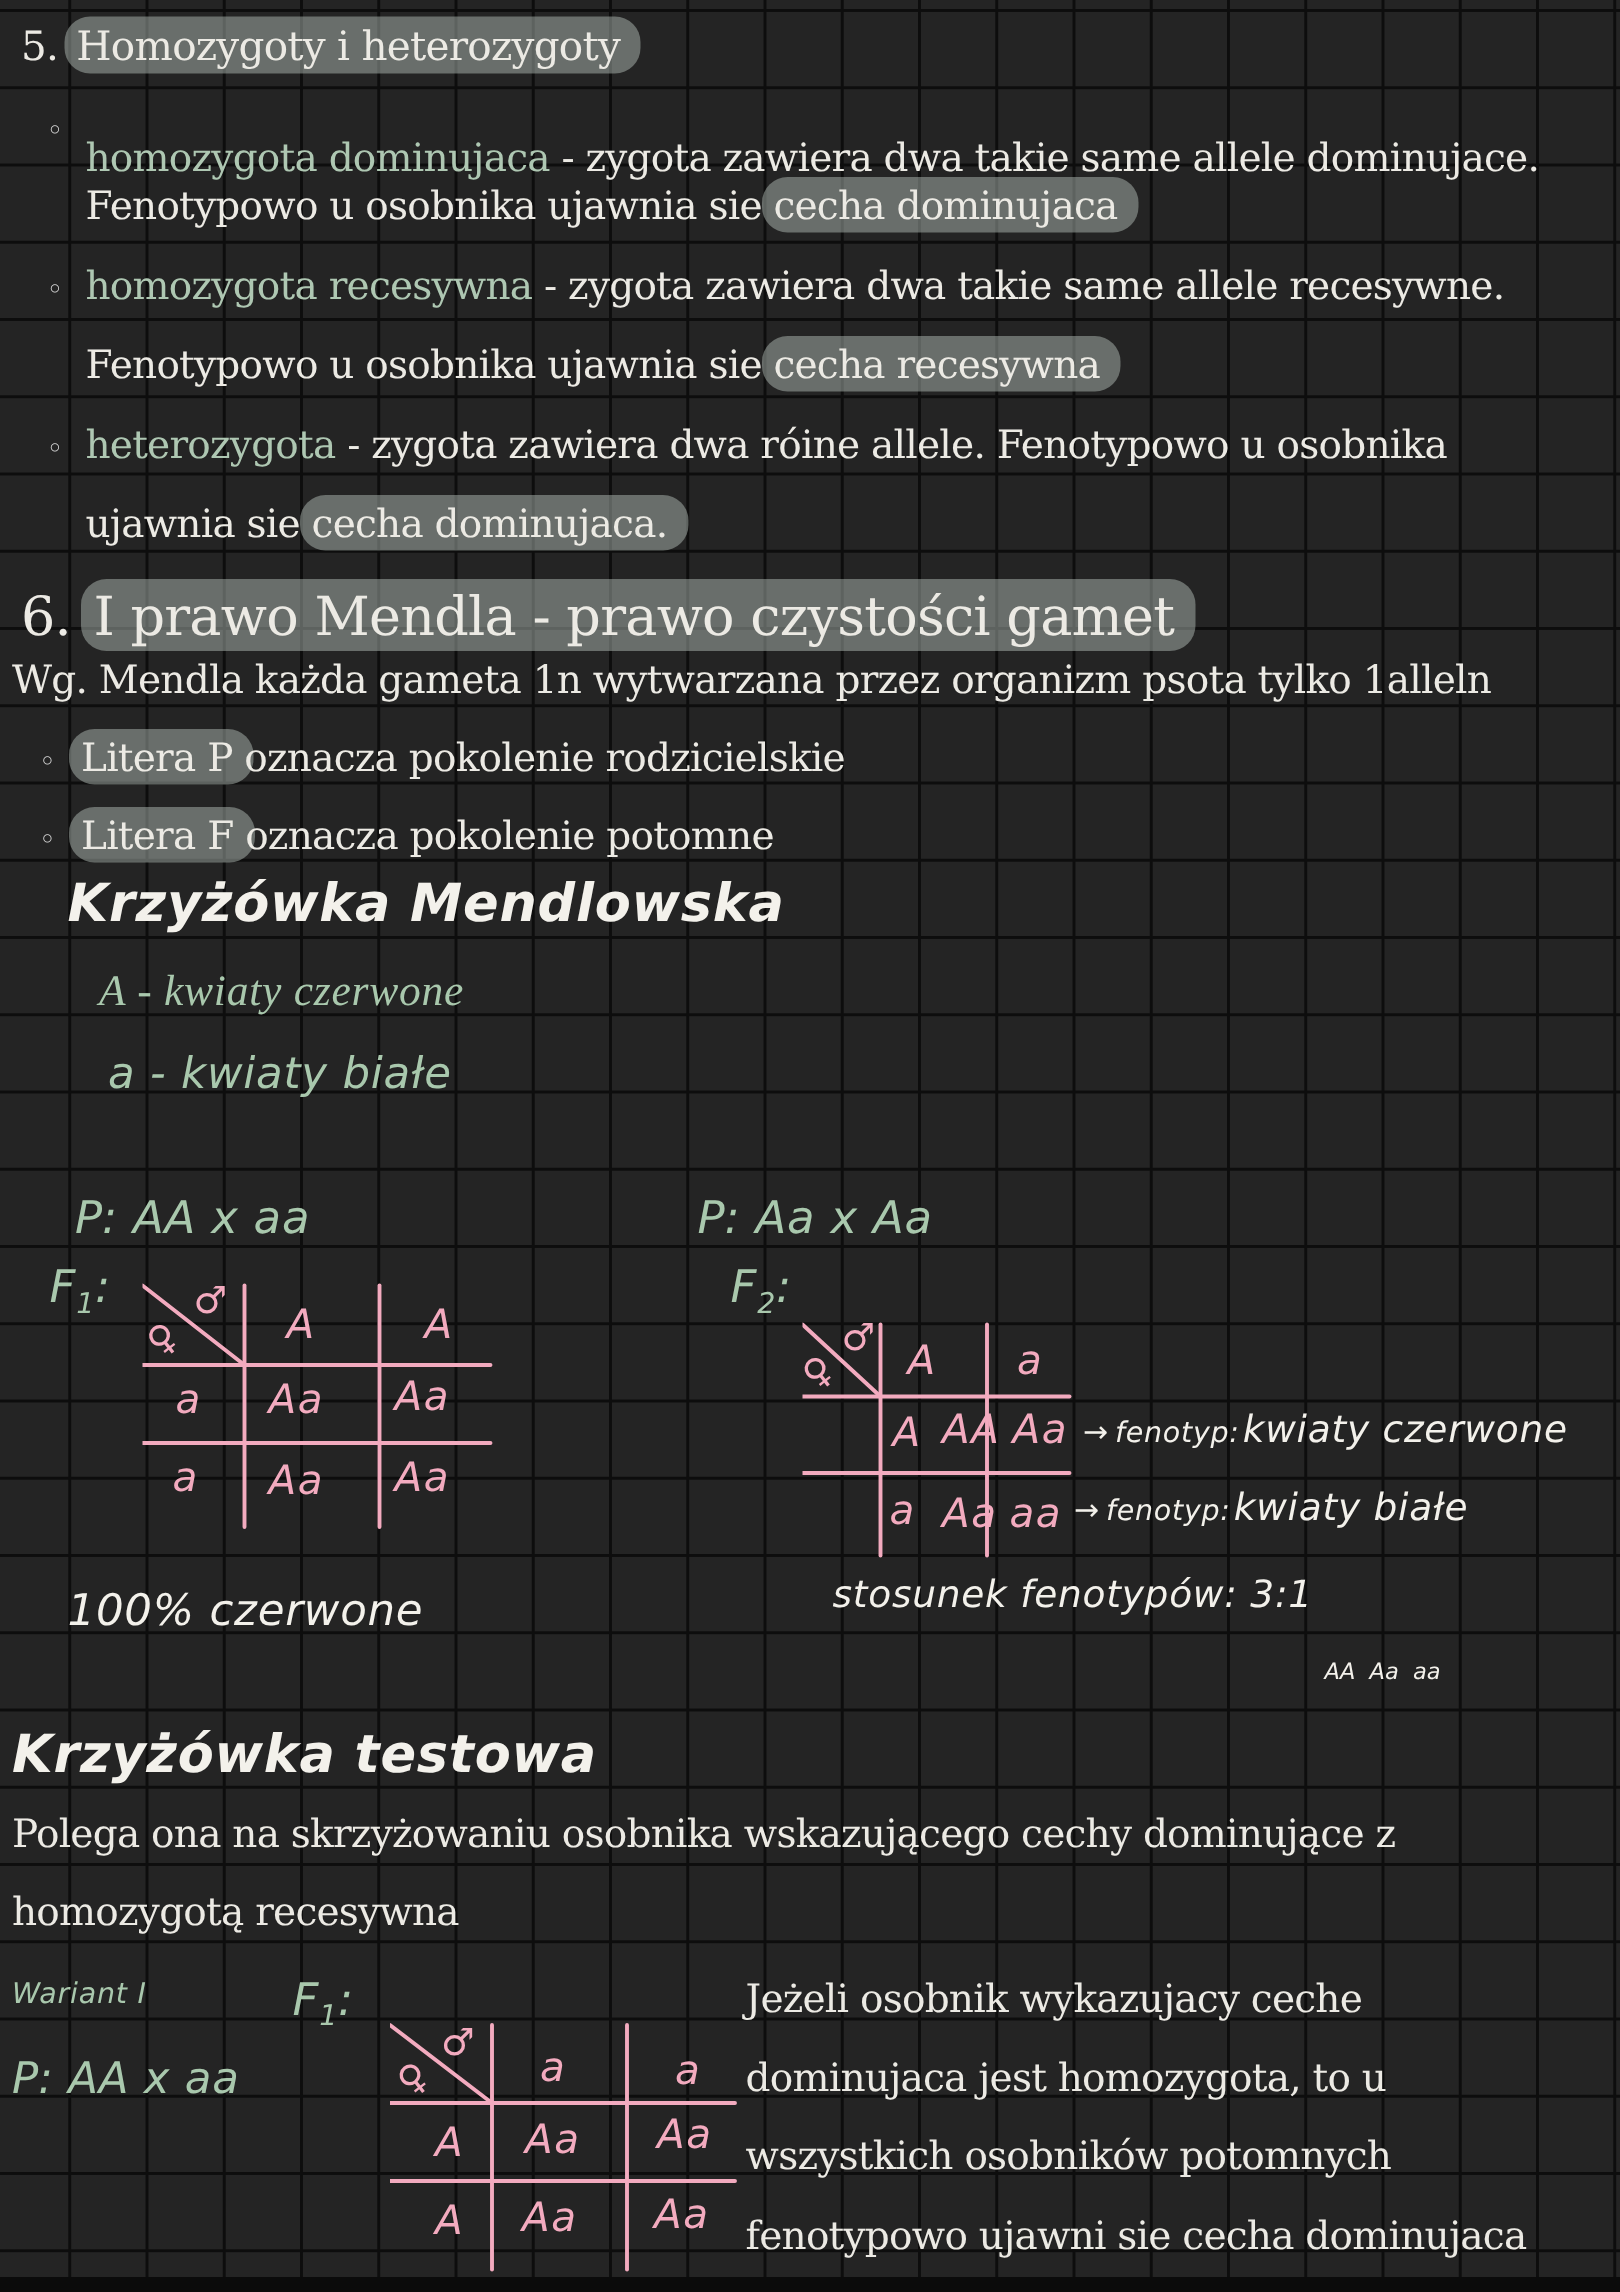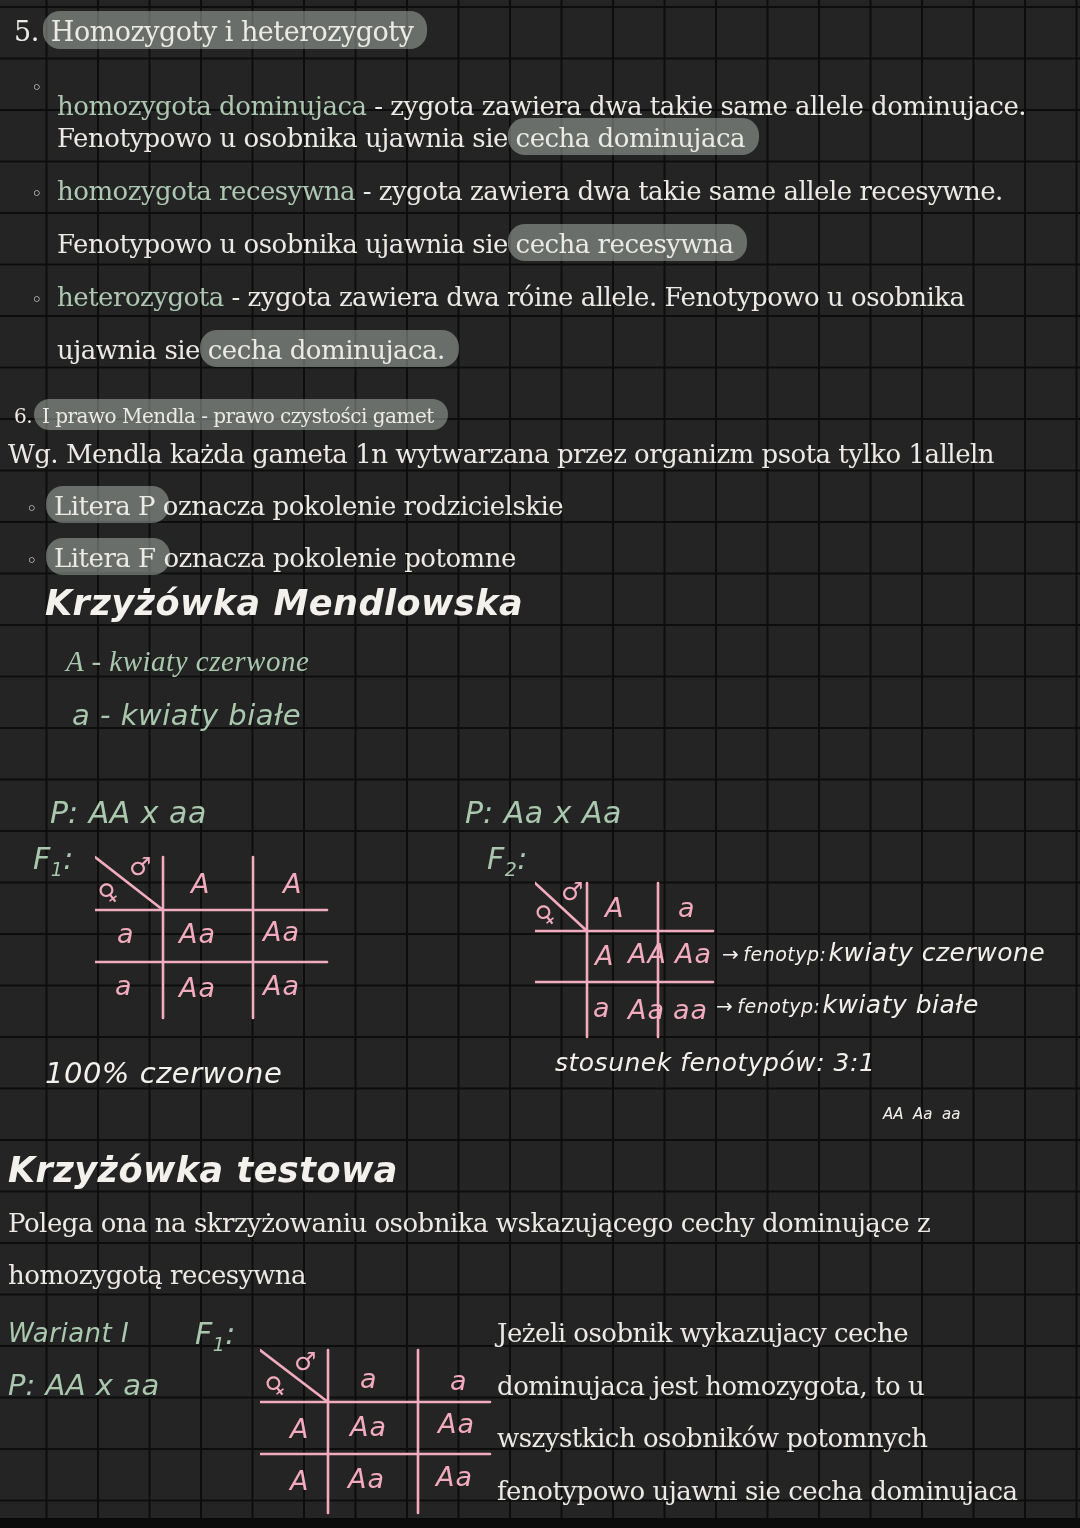--- a/index.html
+++ b/index.html
@@ -107,21 +107,21 @@
   </div>
 
   <span class="bullet" style="left:31px;top:288px;">◦</span>
   <div class="typed" style="left:57px;top:335px;">
     <span>ujawnia sie </span><span class="hl">cecha dominujaca.</span>
   </div>
   <div class="typed" style="left:57px;top:282px;">
     <span class="green">heterozygota</span><span> - zygota zawiera dwa róine allele. Fenotypowo u osobnika</span>
   </div>
 
-  <div class="typed" style="left:14px;top:404px;font-size:20px;text-align:center;">
+  <div class="typed" style="left:14px;top:391px;font-size:36px;text-align:center;">
     <span>6.</span>
     <span class="hl" style="margin-left:-4px;">I prawo Mendla - prawo czystości gamet</span>
   </div>
 
   <div class="typed" style="left:8px;top:439px;">Wg. Mendla każda gameta 1n wytwarzana przez organizm psota tylko 1alleln</div>
 
   <span class="bullet" style="left:26px;top:497px;">◦</span>
   <div class="typed" style="left:54px;top:491px;">
     <span class="hl">Litera P</span><span> oznacza pokolenie rodzicielskie</span>
   </div>
@@ -194,21 +194,21 @@
 
   <div class="hand hw-white hand-ratio" style="left:555px;top:1048px;">
     <span>stosunek  fenotypów: </span><span>3:1</span>
   </div>
   <span class="ratio-super" style="left:883px;top:1088px;margin-top:17px;">AA  Aa  aa</span>
 
   <div class="hand hw-white hand-heading" style="left:8px;top:1150px;">Krzyżówka testowa</div>
   <div class="typed" style="left:8px;top:1208px;">Polega ona na skrzyżowaniu osobnika wskazującego cechy dominujące z</div>
   <div class="typed" style="left:8px;top:1260px;">homozygotą recesywna</div>
 
-  <div class="hand hw-green" style="left:8px;top:1318px;font-size:26px;">Wariant I</div>
+  <div class="hand hw-green" style="left:8px;top:1318px;font-size:19px;">Wariant I</div>
   <div class="hand hw-green" style="left:195px;top:1316px;font-size:30px;">
     <span>F</span><sub style="font-size:19px;">1</sub><span>:</span>
   </div>
   <div class="hand hw-green" style="left:8px;top:1368px;font-size:29px;">P: AA x aa</div>
 
   <div class="punnett" style="left:260px;top:1345px;width:240px;height:175px;">
     <svg class="psvg" width="240" height="175">
       <line x1="0" y1="5" x2="68" y2="57"></line>
       <line x1="68" y1="5" x2="68" y2="168"></line>
       <line x1="158" y1="5" x2="158" y2="168"></line>

